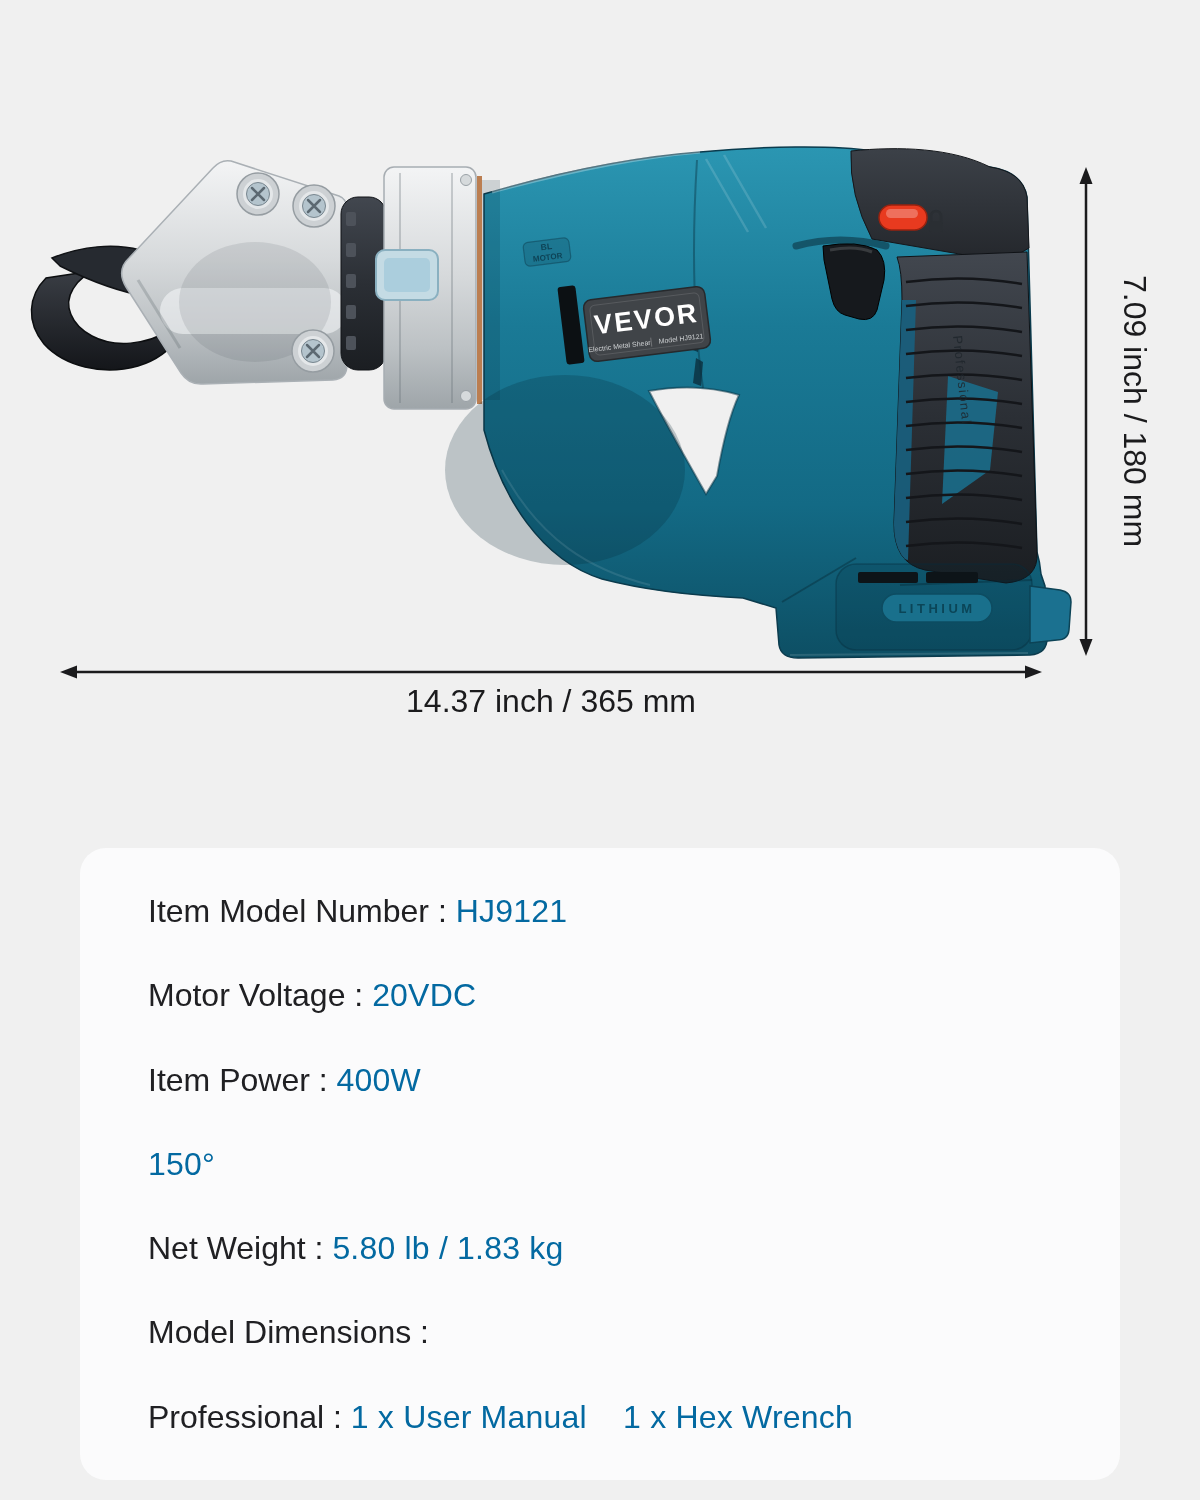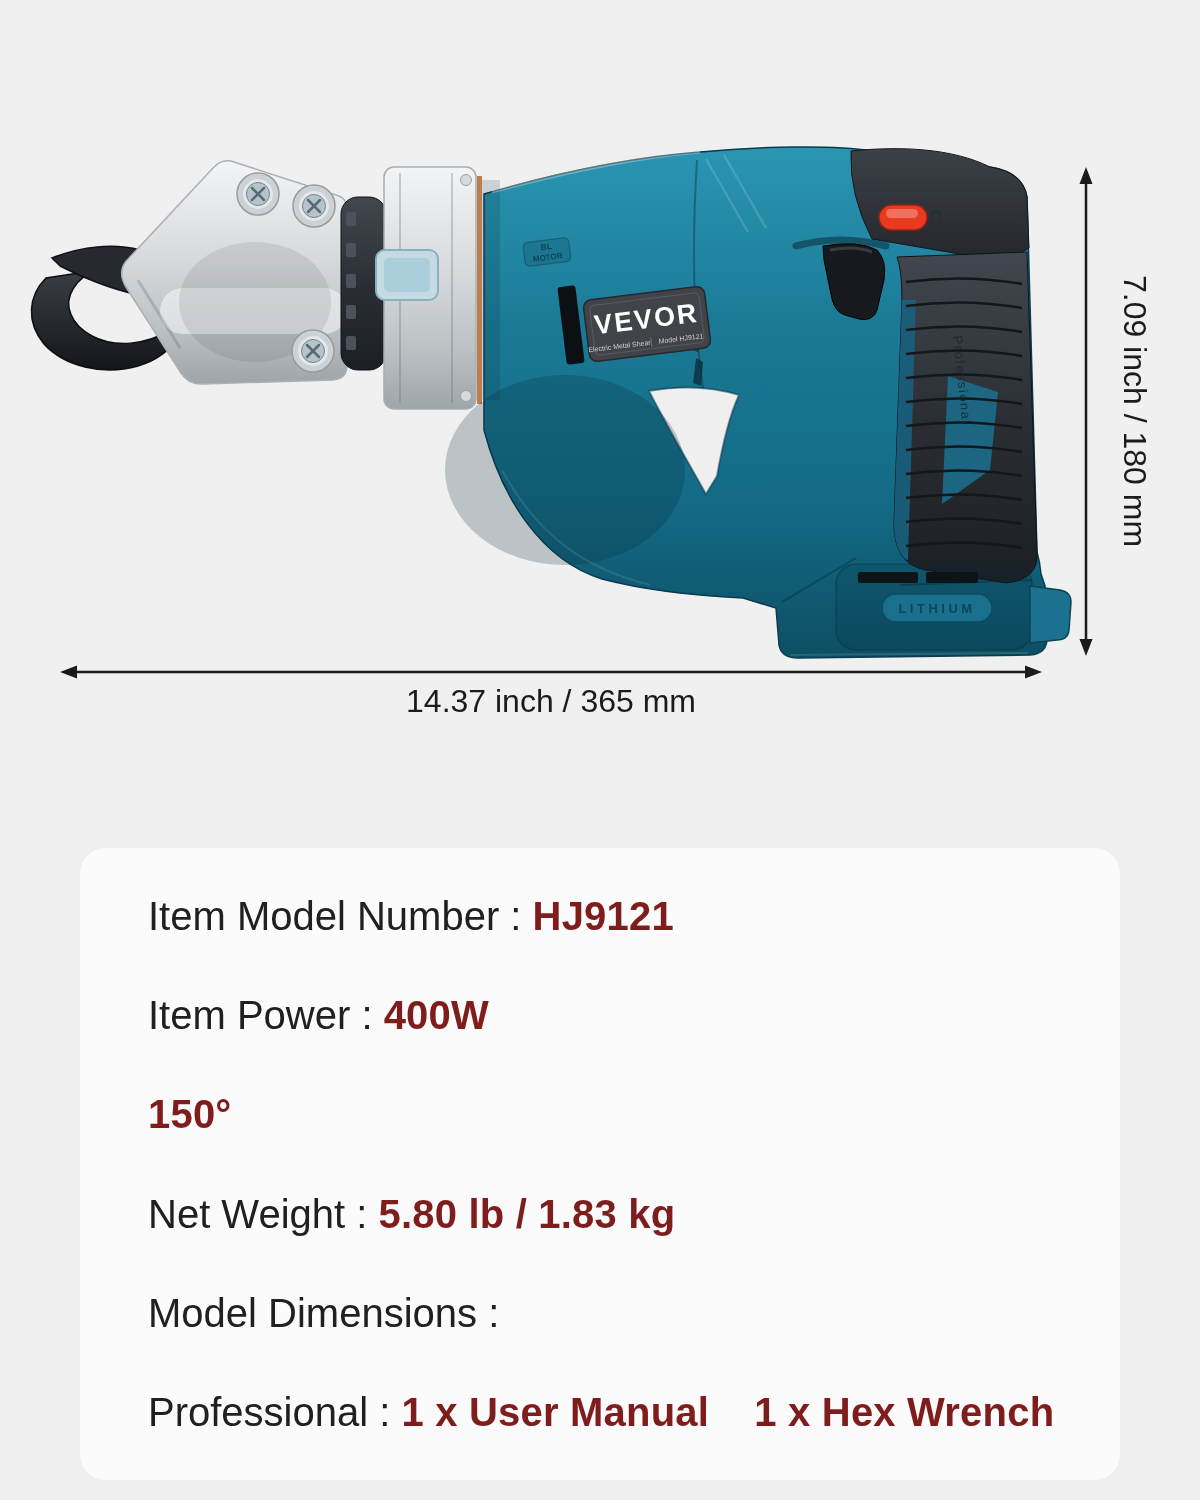--- a/index.html
+++ b/index.html
@@ -12,25 +12,25 @@
   }
   .stage{position:absolute;left:0;top:0;width:1200px;height:1500px;}
   .tool-svg{position:absolute;left:0;top:0;}
   .spec-card{
     position:absolute;left:80px;top:848px;width:1040px;height:632px;
     background:#fbfbfc;border-radius:26px;
     box-sizing:border-box;padding:44px 68px;
     display:flex;flex-direction:column;justify-content:space-between;
   }
   .spec-row{
-    font-size:40px;color:#202023;line-height:1.2;
+    font-size:32px;color:#202023;line-height:1.2;
     display:flex;align-items:center;white-space:pre;
   }
   .spec-label{font-weight:400;white-space:pre;}
-  .spec-value{font-weight:700;color:#7f1d1d;white-space:pre;letter-spacing:.2px;}
+  .spec-value{font-weight:400;color:#0369a1;white-space:pre;letter-spacing:.2px;}
   svg text{font-family:"Liberation Sans", sans-serif;}
   .dim-text{font-size:32px;fill:#1b1b1d;}
 </style>
 </head>
 <body>
 
 <div class="stage">
 
   <svg class="tool-svg" width="1200" height="820" viewBox="0 0 1200 820">
     <defs>
@@ -221,20 +221,23 @@
       <polygon points="1042,672 1025,665.5 1025,678.5" fill="#1b1b1d"></polygon>
       <text class="dim-text" x="551" y="712" text-anchor="middle">14.37 inch / 365 mm</text>
     </g>
   </svg>
 
   <div class="spec-card">
     <div class="spec-row">
       <span class="spec-label">Item Model Number : </span><span class="spec-value">HJ9121</span>
     </div>
     <div class="spec-row">
+      <span class="spec-label">Motor Voltage : </span><span class="spec-value">20VDC</span>
+    </div>
+    <div class="spec-row">
       <span class="spec-label">Item Power : </span><span class="spec-value">400W</span>
     </div>
     <div class="spec-row">
       <span class="spec-value">150°</span>
     </div>
     <div class="spec-row">
       <span class="spec-label">Net Weight : </span><span class="spec-value">5.80 lb / 1.83 kg</span>
     </div>
     <div class="spec-row">
       <span class="spec-label">Model Dimensions : </span>

